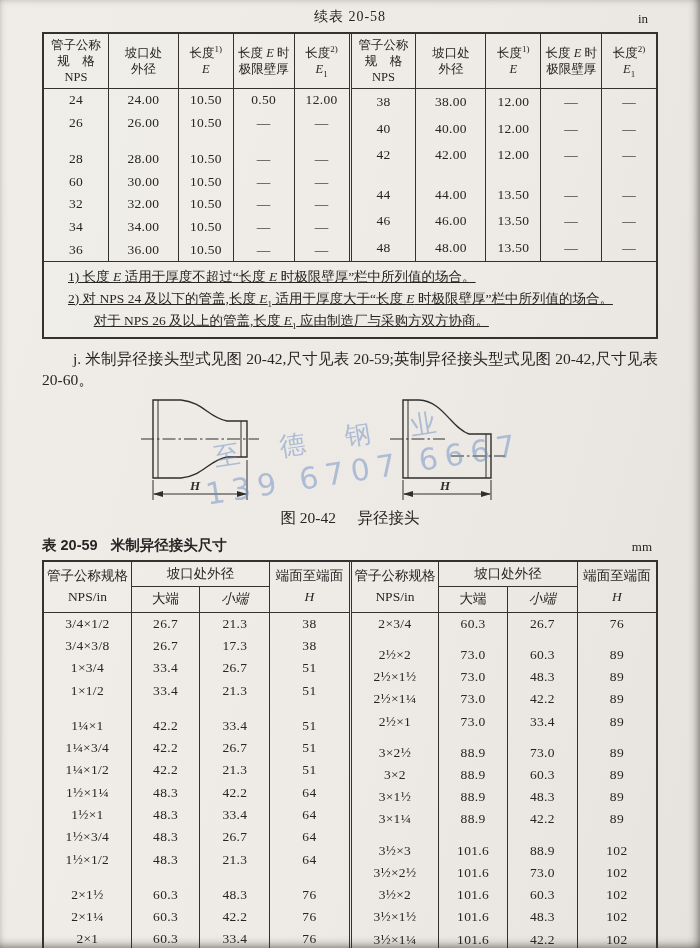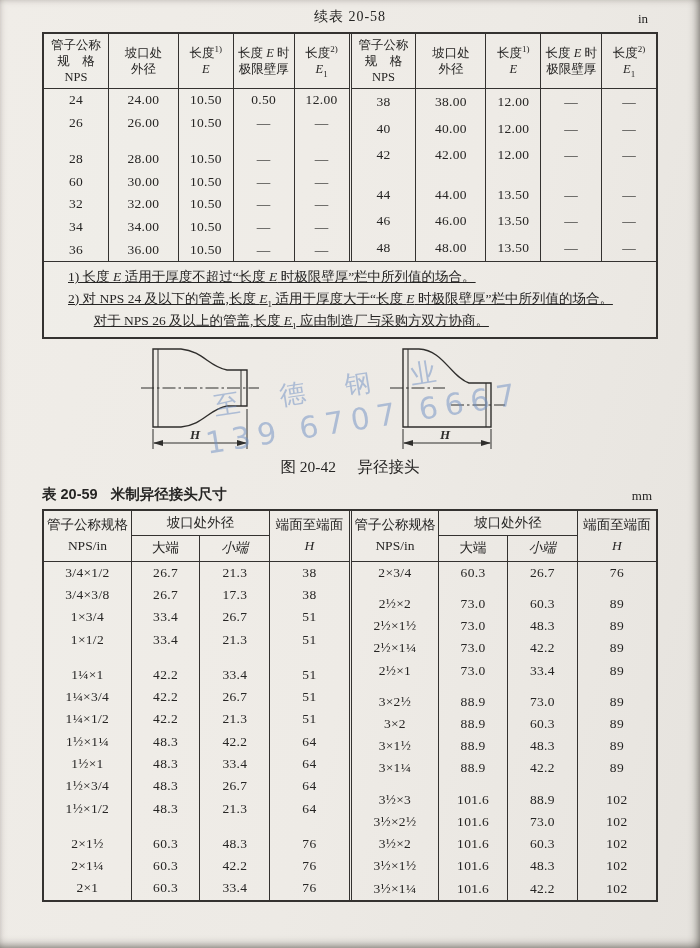--- a/index.html
+++ b/index.html
@@ -250,20 +250,21 @@
         </div>
       </div>
 
       <div class="fnotes" id="fnotes">
           <div class="">1) 长度 <i class="sy">E</i> 适用于厚度不超过“长度 <i class="sy">E</i> 时极限壁厚”栏中所列值的场合。</div>
           <div class="">2) 对 NPS 24 及以下的管盖,长度 <i class="sy"><i class="sy">E</i></i><sub class="fs">1</sub> 适用于厚度大于“长度 <i class="sy">E</i> 时极限壁厚”栏中所列值的场合。</div>
           <div class="ind2">对于 NPS 26 及以上的管盖,长度 <i class="sy"><i class="sy">E</i></i><sub class="fs">1</sub> 应由制造厂与采购方双方协商。</div>
         </div>
     </div>
 
+    <p class="para">j. 米制异径接头型式见图 20-42,尺寸见表 20-59;英制异径接头型式见图 20-42,尺寸见表 20-60。</p>
 
     <div class="figwrap">
       <svg viewBox="0 0 470 112" width="470" height="112">
         <g stroke="#2f2e2c" fill="none" stroke-width="1.4" transform="translate(38,0)">
           <path d="M0,6 L28,6 C50,8 56,24 74,27 L94,27 L94,63 L74,63 C56,66 50,82 28,84 L0,84 Z"></path>
           <line x1="5" y1="6" x2="5" y2="84" stroke-width="1"></line>
           <line x1="88" y1="27" x2="88" y2="63" stroke-width="1"></line>
           <line x1="-12" y1="45" x2="106" y2="45" stroke-width="1" stroke-dasharray="13 3 2.5 3"></line>
           <line x1="0" y1="86" x2="0" y2="106" stroke-width="1"></line>
           <line x1="94" y1="66" x2="94" y2="106" stroke-width="1"></line>

